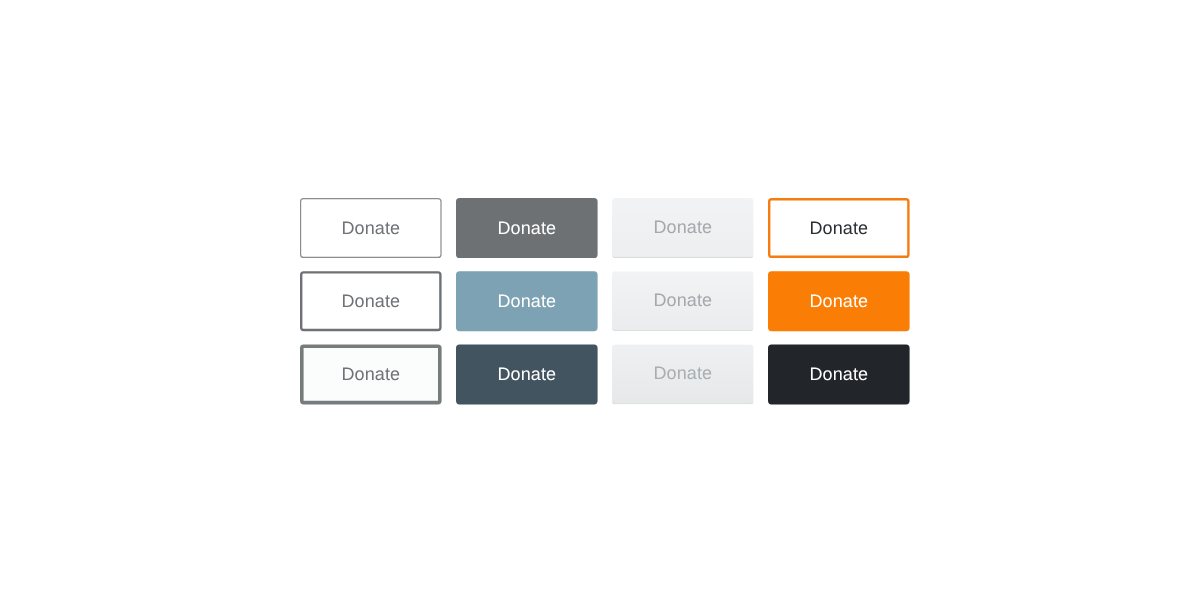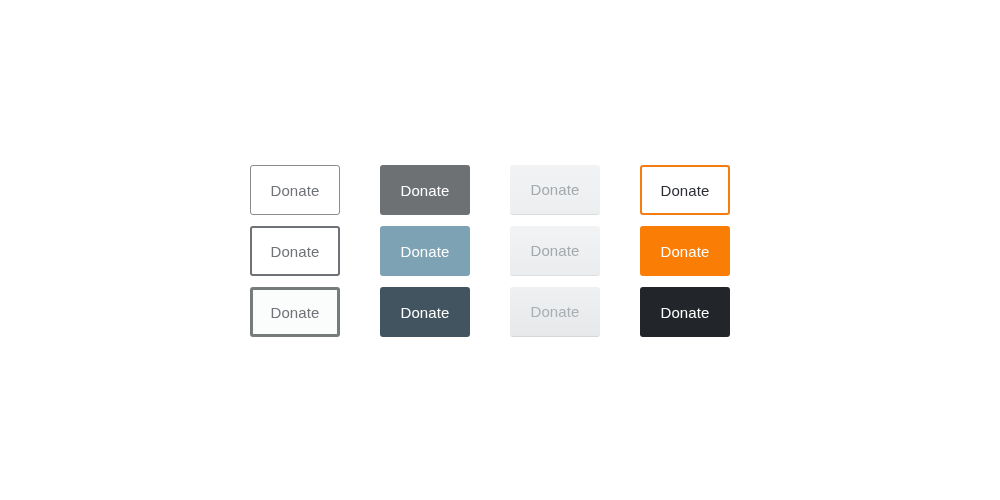--- a/index.html
+++ b/index.html
@@ -19,21 +19,21 @@
     left: 250px;
     top: 165px;
     display: grid;
     grid-template-columns: repeat(4, 111px);
     grid-template-rows: repeat(3, 50px);
     column-gap: 19px;
     row-gap: 11px;
   }
 
   .btn {
-    width: 90px;
+    width: 118px;
     height: 50px;
     box-sizing: border-box;
     display: flex;
     align-items: center;
     justify-content: center;
     font-family: "Liberation Sans", sans-serif;
     font-size: 15px;
     font-weight: 400;
     letter-spacing: 0.1px;
     line-height: 1;

